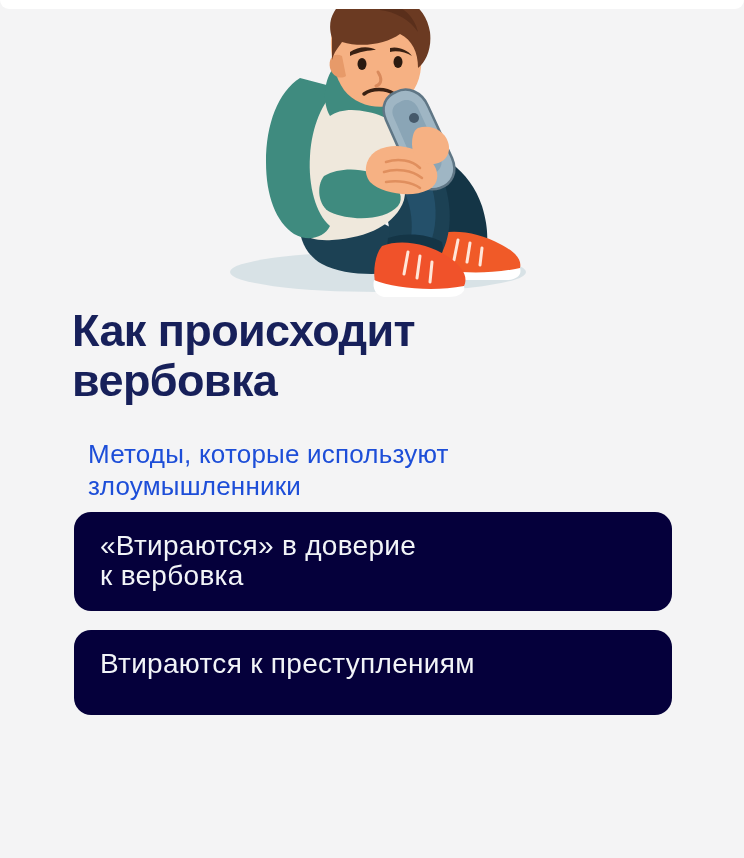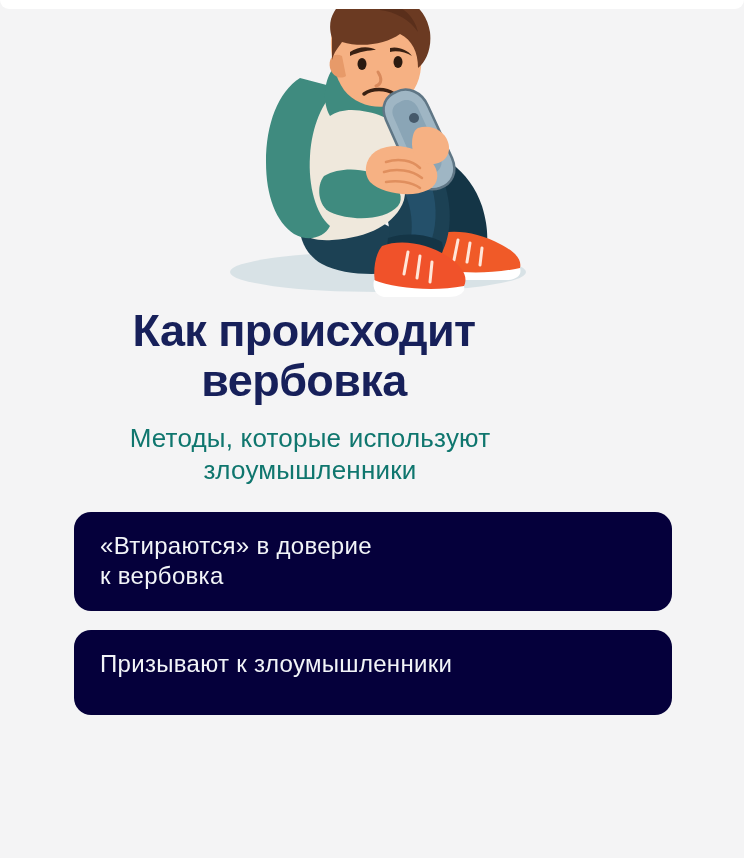--- a/index.html
+++ b/index.html
@@ -51,40 +51,39 @@
     height: 300px;
   }
 
   
   .content {
     position: absolute;
     top: 300px;
     left: 0;
     width: 608px;
     z-index: 3;
-    text-align: center;
   }
 
   .headline {
     margin: 0;
     padding: 6px 72px 0 72px;
     color: #17205a;
     font-size: 45px;
     line-height: 50px;
     font-weight: 700;
     letter-spacing: -0.6px;
   }
   .headline .line {
     display: block;
   }
 
   .subtitle {
-    margin: 0;
+    margin: 16px;
     padding: 16px 60px 0 72px;
-    color: #0f766e;
+    color: #1d4ed8;
     font-size: 26px;
     line-height: 32px;
     font-weight: 400;
     letter-spacing: 0.2px;
   }
   .subtitle .line {
     display: block;
   }
 
   
@@ -101,21 +100,21 @@
     margin-bottom: 19px;
     padding: 19px 26px 20px 26px;
     box-sizing: border-box;
     min-height: 85px;
   }
   .card:last-child {
     margin-bottom: 0;
   }
   .card-text {
     color: #f2f4f8;
-    font-size: 24px;
+    font-size: 28px;
     line-height: 30px;
     font-weight: 400;
     letter-spacing: 0.3px;
   }
   .card-text .line {
     display: block;
     white-space: nowrap;
   }
 </style>
 </head>
@@ -241,18 +240,18 @@
     <div class="card">
       <div class="card-text">
         <span class="line">«Втираются» в доверие</span>
         <span class="line">к вербовка</span>
       </div>
     </div>
 
 
     <div class="card">
       <div class="card-text">
-        <span class="line">Призывают к злоумышленники</span>
+        <span class="line">Втираются к преступлениям</span>
       </div>
     </div>
 
   </div>
 </div>
 
 </body></html>

